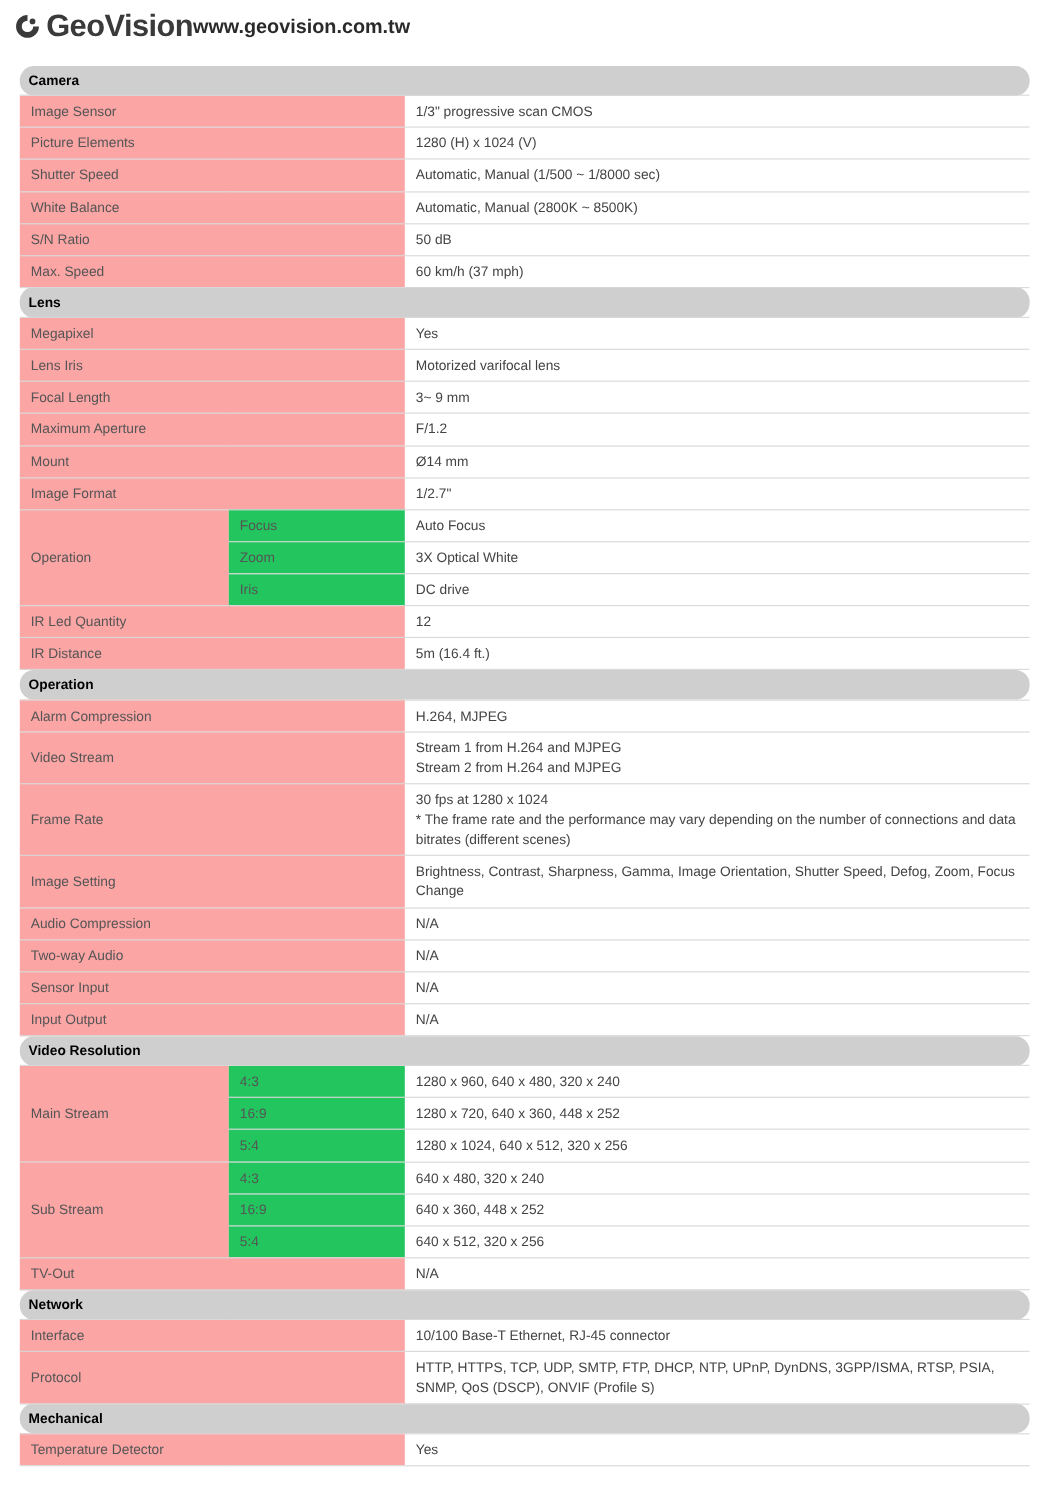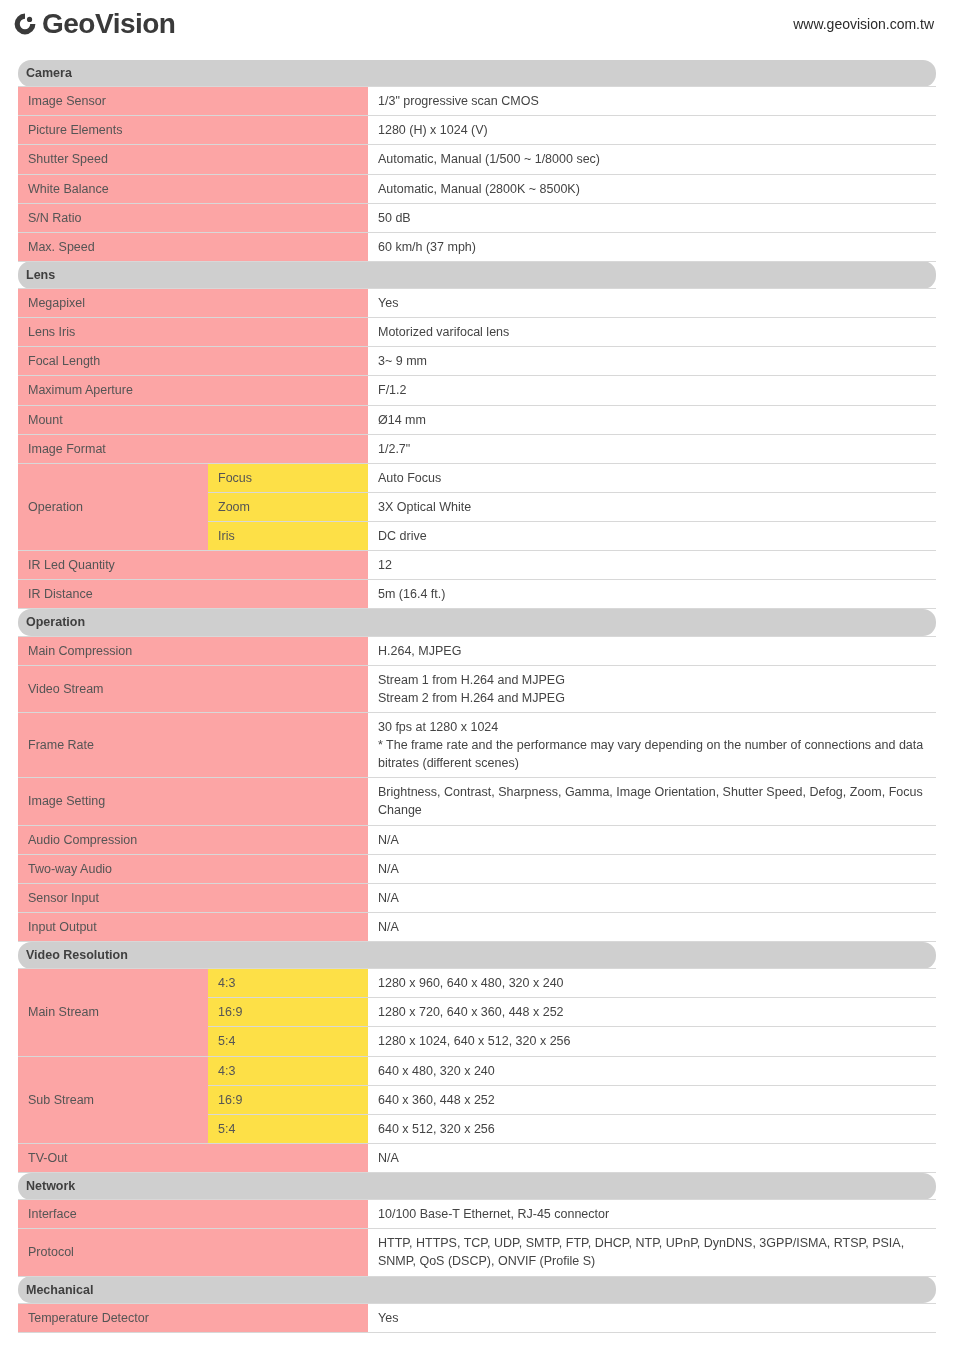--- a/index.html
+++ b/index.html
@@ -5,41 +5,41 @@
   * { margin: 0; padding: 0; box-sizing: border-box; }
   body {
     font-family: "Segoe UI", Arial, sans-serif;
     width: 954px;
     background: #fff;
     color: #333;
   }
   .header {
     background: #fff;
     display: flex;
-    justify-content: space-between;
+    justify-content: flex-start;
     align-items: center;
     padding: 8px 20px 8px 12px;
   }
   .logo {
     display: flex;
     align-items: center;
     font-size: 28px;
     font-weight: bold;
     color: #3a3a3a;
     letter-spacing: -0.5px;
   }
   .logo-icon {
     width: 26px;
     height: 26px;
     margin-right: 4px;
   }
   .url {
     color: #2a2a2a;
-    font-weight: normal;
-    font-size: 14px;
+    font-weight: bold;
+    font-size: 18px;
   }
   .page {
     padding: 12px 18px 20px 18px;
   }
   .title {
     color: #0a6aa1;
     font-weight: bold;
     font-size: 15px;
     margin-bottom: 4px;
     letter-spacing: 0.3px;
@@ -51,31 +51,31 @@
   }
   table.spec td {
     border-bottom: 1px solid #d8d8d8;
     padding: 5px 10px;
     vertical-align: middle;
     line-height: 1.45;
   }
   tr.section td {
     background: #cfcfcf;
     font-weight: bold;
-    color: #404040;
+    color: #000000;
     padding: 4px 8px;
     border-radius: 13px;
   }
   td.lbl {
     background: #fca5a5;
     color: #555;
     width: 190px;
   }
   td.sub {
-    background: #fde047;
+    background: #22c55e;
     color: #555;
     width: 160px;
   }
   td.val {
     color: #444;
   }
 </style>
 </head>
 <body>
 
@@ -169,21 +169,21 @@
         </tr>
     <tr>
           <td class="lbl" colspan="2">IR Distance</td>
           <td class="val">5m (16.4 ft.)</td>
         </tr>
 
     <tr class="section">
           <td colspan="3">Operation</td>
         </tr>
     <tr>
-          <td class="lbl" colspan="2">Main Compression</td>
+          <td class="lbl" colspan="2">Alarm Compression</td>
           <td class="val">H.264, MJPEG</td>
         </tr>
     <tr>
           <td class="lbl" colspan="2">Video Stream</td>
           <td class="val">Stream 1 from H.264 and MJPEG<br>Stream 2 from H.264 and MJPEG</td>
         </tr>
     <tr>
           <td class="lbl" colspan="2">Frame Rate</td>
           <td class="val">30 fps at 1280 x 1024<br>* The frame rate and the performance may vary depending on the number of connections and data bitrates (different scenes)</td>
         </tr>

